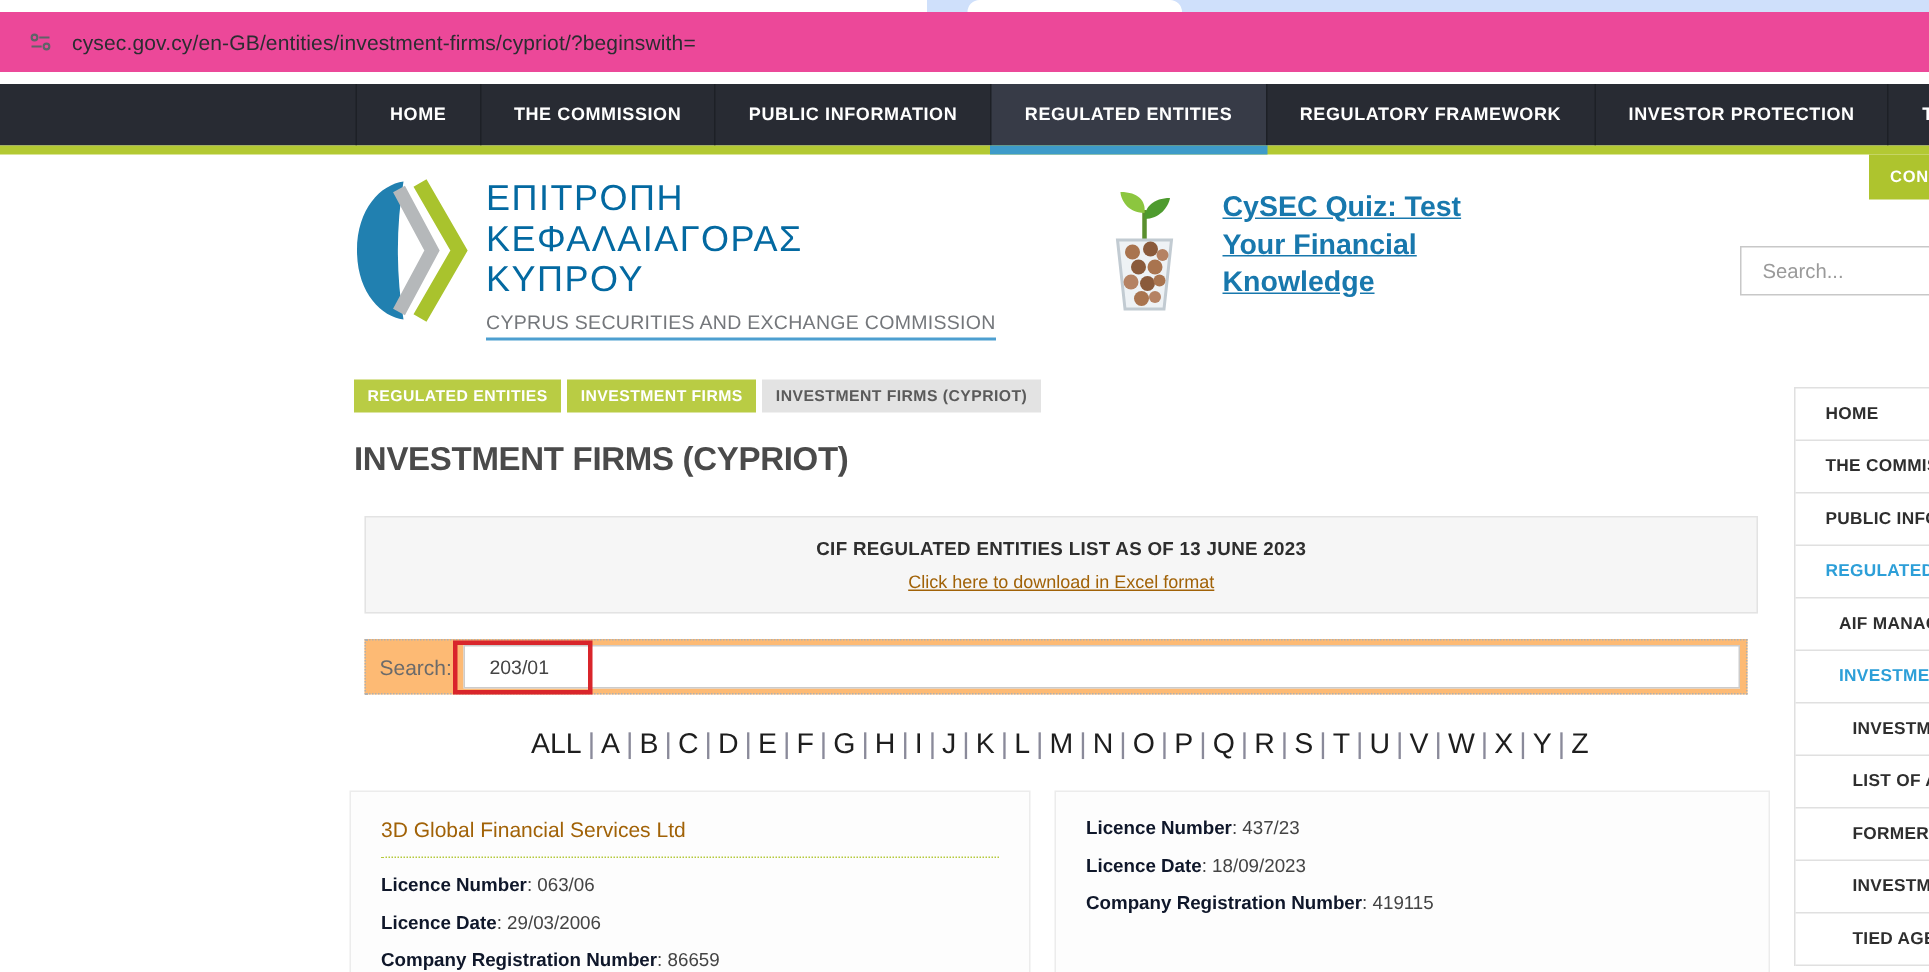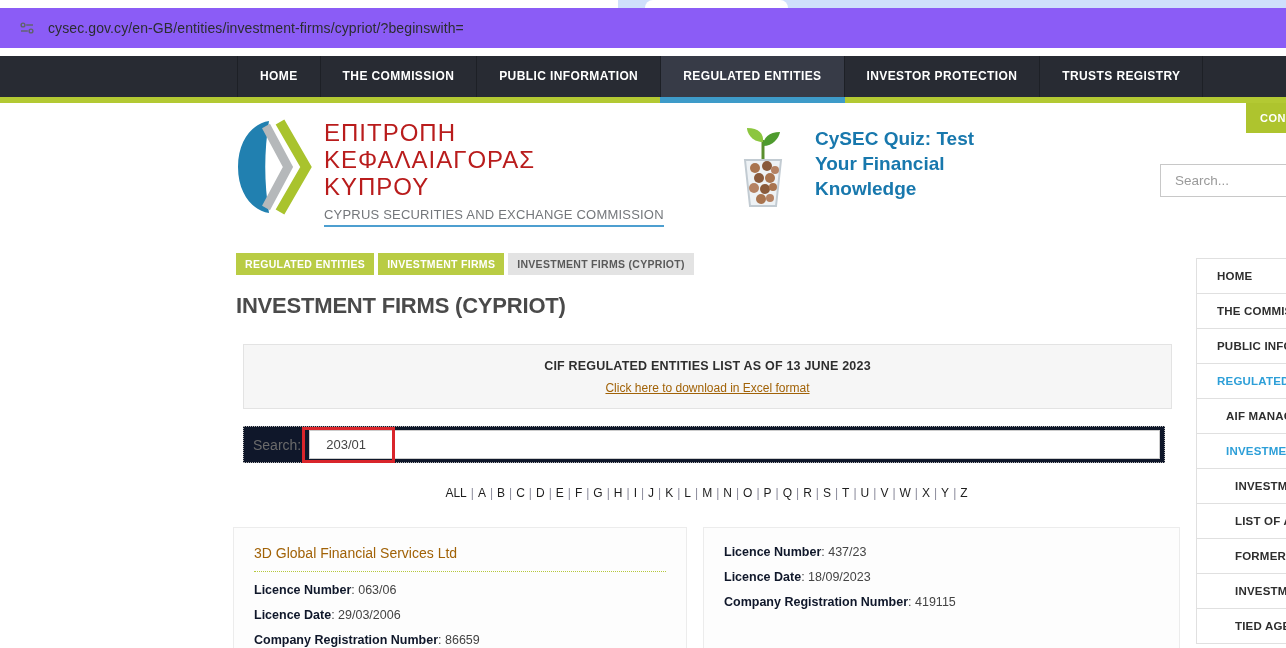--- a/index.html
+++ b/index.html
@@ -3,63 +3,63 @@
 <meta charset="utf-8">
 <style>
   * { box-sizing: border-box; margin: 0; padding: 0; }
   body { margin: 0; background: #ffffff; font-family: "Liberation Sans", sans-serif; }
   #canvas { position: relative; width: 1286px; height: 648px; overflow: hidden; background: #fff; }
 
   
   .tabstrip { position: absolute; top: 0; left: 0; width: 1286px; height: 8px; background: #ffffff; }
   .tabstrip-blue { position: absolute; top: 0; left: 618px; right: 0; height: 8px; background: #cfe0fb; }
   .tab-notch { position: absolute; top: 0; left: 645px; width: 143px; height: 8px; background: #ffffff; border-radius: 8px 8px 0 0; }
-  .urlbar { position: absolute; top: 8px; left: 0; width: 1286px; height: 40px; background: #8b5cf6; display: flex; align-items: center; }
+  .urlbar { position: absolute; top: 8px; left: 0; width: 1286px; height: 40px; background: #ec4899; display: flex; align-items: center; }
   .site-icon { margin-left: 18px; width: 18px; height: 18px; flex: 0 0 18px; }
   .url-text { margin-left: 12px; font-size: 14px; color: #2b2d31; letter-spacing: 0.1px; white-space: nowrap; }
 
   
   .nav { position: absolute; top: 56px; left: 0; width: 1286px; height: 41px; background: #282b33; display: flex; padding-left: 237px; }
   .nav-item { position: relative; height: 41px; line-height: 41px; padding: 0 22px; color: #fff; font-size: 12px; font-weight: bold; letter-spacing: 0.4px; border-left: 1px solid #1d2026; white-space: nowrap; cursor: pointer; }
   .nav-item:last-of-type { border-right: 1px solid #1d2026; }
   .nav-item.active { background: #373b47; }
   .nav-item.active::after { content: ""; position: absolute; left: -1px; right: -1px; bottom: -6px; height: 6px; background: #3e9bc9; z-index: 3; }
   .nav-green { position: absolute; top: 97px; left: 0; width: 1286px; height: 6px; background: #b3c933; z-index: 1; }
 
   
   .contact-btn { position: absolute; top: 103px; left: 1246px; width: 90px; height: 30px; background: #aec42e; color: #fff; font-size: 11px; font-weight: bold; letter-spacing: 0.5px; line-height: 30px; padding-left: 14px; }
   .logo { position: absolute; top: 119px; left: 236px; display: flex; align-items: flex-start; }
   .logo-text { margin-left: 12px; }
-  .logo-line { font-size: 24px; line-height: 27px; color: #b91c1c; letter-spacing: 1px; }
+  .logo-line { font-size: 24px; line-height: 27px; color: #0369a1; letter-spacing: 1px; }
   .logo-sub { display: inline-block; margin-top: 7px; font-size: 13px; color: #74777b; letter-spacing: 0.2px; border-bottom: 2px solid #4d9fd0; padding-bottom: 3px; }
   .quiz { position: absolute; top: 126px; left: 737px; display: flex; }
-  .quiz-text { margin-left: 26px; width: 180px; font-size: 19px; font-weight: bold; color: #1878ad; line-height: 25px; }
+  .quiz-text { margin-left: 26px; width: 180px; font-size: 19px; font-weight: bold; color: #1878ad; line-height: 25px; text-decoration: underline; }
   .hsearch { position: absolute; top: 164px; left: 1160px; width: 150px; height: 33px; border: 1px solid #c8c8c8; background: #fff; }
   .hsearch input { width: 100%; height: 100%; border: 0; outline: none; padding-left: 14px; font-size: 13.5px; color: #333; background: transparent; font-family: "Liberation Sans", sans-serif; }
   .hsearch input::placeholder { color: #9a9a9a; }
 
   
   .breadcrumb { position: absolute; top: 253px; left: 236px; display: flex; gap: 4px; }
   .crumb { height: 22px; line-height: 22px; padding: 0 9px; font-size: 10.5px; font-weight: bold; letter-spacing: 0.3px; background: #b9cc44; color: #fff; white-space: nowrap; cursor: pointer; }
   .crumb.current { background: #e3e3e3; color: #5a5a5a; cursor: default; }
   .page-title { position: absolute; top: 293px; left: 236px; font-size: 22px; color: #4a4a4a; letter-spacing: -0.2px; }
 
   
   .notice { position: absolute; top: 344px; left: 243px; width: 929px; height: 65px; background: #f6f6f6; border: 1px solid #e3e3e3; text-align: center; padding-top: 14px; }
   .notice-title { font-size: 12.5px; font-weight: bold; color: #2e2e2e; letter-spacing: 0.2px; }
   .notice-link { display: inline-block; margin-top: 8px; font-size: 12px; color: #a16207; text-decoration: underline; cursor: pointer; }
 
   
-  .search-row { position: absolute; top: 426px; left: 243px; width: 922px; height: 37px; border: 1px dotted #b0b0b0; display: flex; align-items: center; padding: 0 4px 0 9px; background: #0f172a; }
+  .search-row { position: absolute; top: 426px; left: 243px; width: 922px; height: 37px; border: 1px dotted #b0b0b0; display: flex; align-items: center; padding: 0 4px 0 9px; background: #fdba74; }
   .search-label { font-size: 14px; color: #6b6b6b; margin-right: 8px; white-space: nowrap; }
   .search-row input { flex: 1; height: 29px; border: 1px solid #cccccc; font-size: 13px; color: #444; padding-left: 16px; outline: none; font-family: "Liberation Sans", sans-serif; }
   .red-annotation { position: absolute; top: 427px; left: 302px; width: 93px; height: 36px; border: 3px solid #d9252b; z-index: 6; pointer-events: none; }
 
   
-  .alphabet { position: absolute; top: 486px; left: 233px; width: 947px; text-align: center; font-size: 12px; color: #1e1e1e; }
+  .alphabet { position: absolute; top: 486px; left: 233px; width: 947px; text-align: center; font-size: 19px; color: #1e1e1e; }
   .al { margin: 0 1px; cursor: pointer; color: #1e1e1e; }
   .as { font-style: normal; color: #8a8a9a; margin: 0 3px; }
 
   
   .cards { position: absolute; top: 527px; left: 233px; display: flex; gap: 16px; }
   .card { border: 1px solid #ececec; background: #fdfdfd; padding: 17px 20px; height: 160px; }
   .card-a { width: 454px; }
   .card-b { width: 477px; }
   .card-title { font-size: 14px; color: #a16207; padding-bottom: 10px; border-bottom: 1px dotted #b5c93c; cursor: pointer; }
   .card-row { margin-top: 11px; font-size: 12.5px; color: #444; }
@@ -91,20 +91,21 @@
       <line x1="3" y1="12" x2="9.8" y2="12" stroke="#5f6368" stroke-width="1.4"></line>
     </svg>
     <span class="url-text">cysec.gov.cy/en-GB/entities/investment-firms/cypriot/?beginswith=</span>
   </div>
 
   <div class="nav">
     <div class="nav-item">HOME</div>
     <div class="nav-item">THE COMMISSION</div>
     <div class="nav-item">PUBLIC INFORMATION</div>
     <div class="nav-item active">REGULATED ENTITIES</div>
+    <div class="nav-item">REGULATORY FRAMEWORK</div>
     <div class="nav-item">INVESTOR PROTECTION</div>
     <div class="nav-item">TRUSTS REGISTRY</div>
   </div>
   <div class="nav-green"></div>
 
   <div class="contact-btn">CONT</div>
 
   <div class="logo">
     <svg width="76" height="96" viewBox="0 0 76 96">
       <path d="M2,48 C2,20 18,4 33,2 C28,32 28,64 33,94 C18,92 2,76 2,48 Z" fill="#2180b0"></path>

